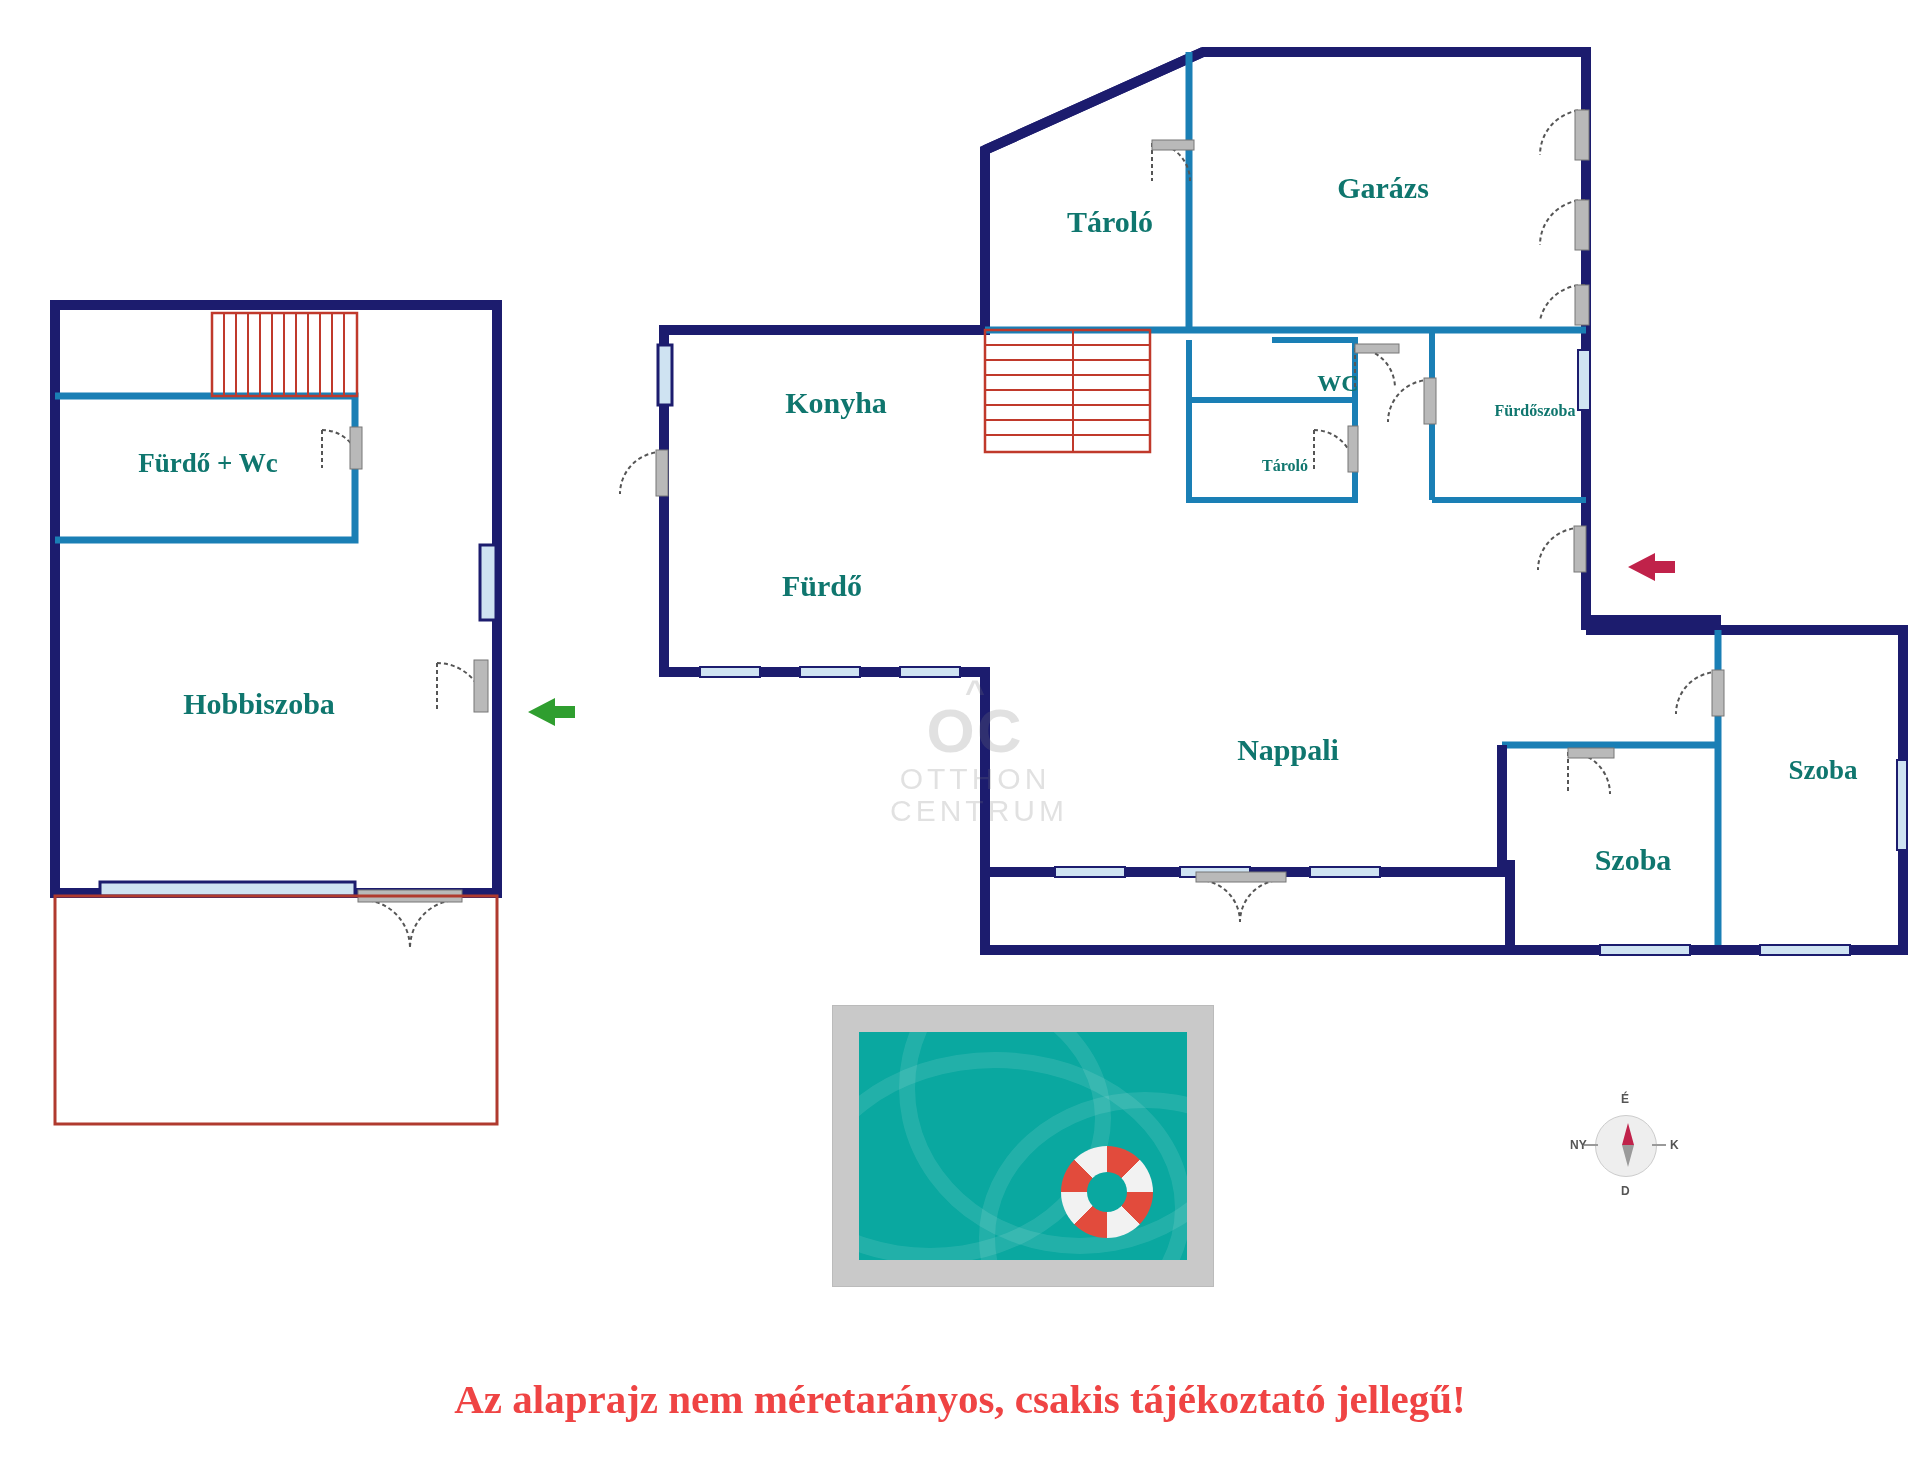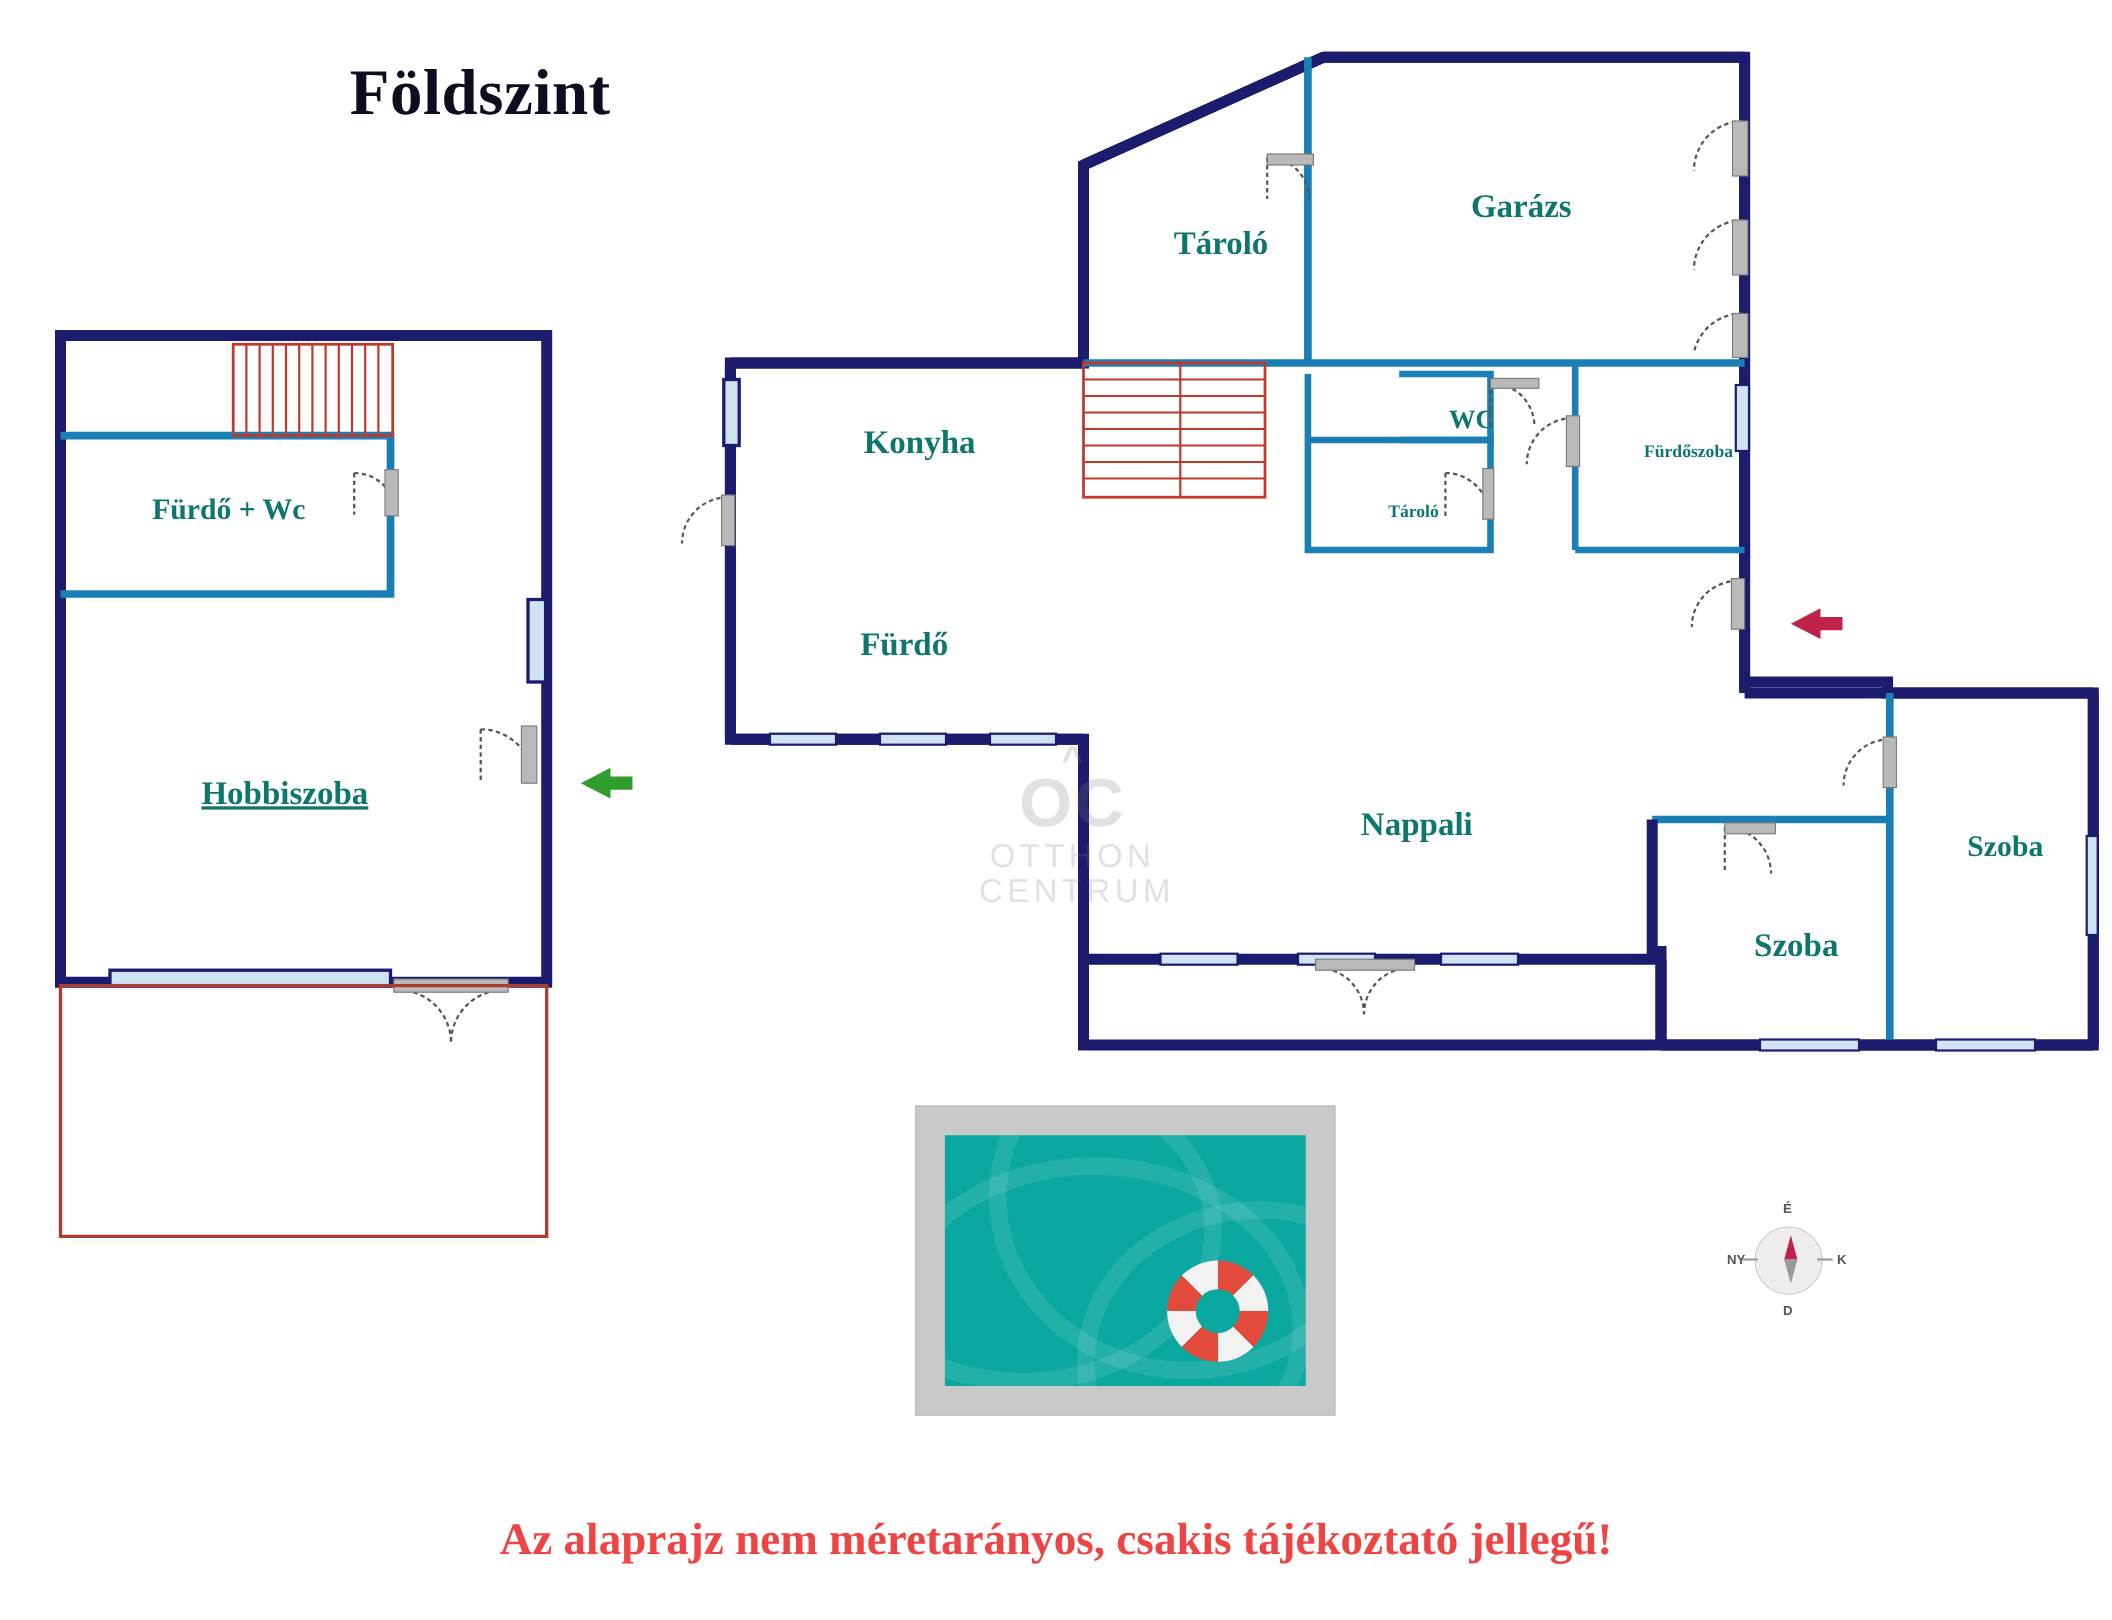--- a/index.html
+++ b/index.html
@@ -279,24 +279,23 @@
       <path d="M1568,752 A42,42 0 0,1 1610,794" fill="none" stroke="#555" stroke-width="2" stroke-dasharray="4,3"></path>
       <line x1="1568" y1="752" x2="1568" y2="794" stroke="#555" stroke-width="2" stroke-dasharray="4,3"></line>
       <rect x="1568" y="748" width="46" height="10" fill="#b9b9b9" stroke="#777" stroke-width="1"></rect>
 
       <path d="M1198,880 A42,42 0 0,1 1240,922" fill="none" stroke="#555" stroke-width="2" stroke-dasharray="4,3"></path>
       <path d="M1282,880 A42,42 0 0,0 1240,922" fill="none" stroke="#555" stroke-width="2" stroke-dasharray="4,3"></path>
       <rect x="1196" y="872" width="90" height="10" fill="#b9b9b9" stroke="#777" stroke-width="1"></rect>
     </g>
   </svg>
 
-  <div id="title">Földszint</div>
 
   <div class="room-label lbl-lg" style="left:208px;top:463px;">Fürdő + Wc</div>
-  <div class="room-label lbl-xl" style="left:259px;top:722px;text-decoration:underline;">Hobbiszoba</div>
+  <div class="room-label lbl-xl" style="left:259px;top:704px;">Hobbiszoba</div>
   <div class="room-label lbl-xl" style="left:1110px;top:222px;">Tároló</div>
   <div class="room-label lbl-xl" style="left:1383px;top:188px;">Garázs</div>
   <div class="room-label lbl-xl" style="left:836px;top:403px;">Konyha</div>
   <div class="room-label lbl-xl" style="left:822px;top:586px;">Fürdő</div>
   <div class="room-label lbl-md" style="left:1338px;top:383px;">WC</div>
   <div class="room-label lbl-sm" style="left:1285px;top:466px;">Tároló</div>
   <div class="room-label lbl-sm" style="left:1535px;top:411px;">Fürdőszoba</div>
   <div class="room-label lbl-xl" style="left:1288px;top:750px;">Nappali</div>
   <div class="room-label lbl-lg" style="left:1823px;top:770px;">Szoba</div>
   <div class="room-label lbl-xl" style="left:1633px;top:860px;">Szoba</div>

